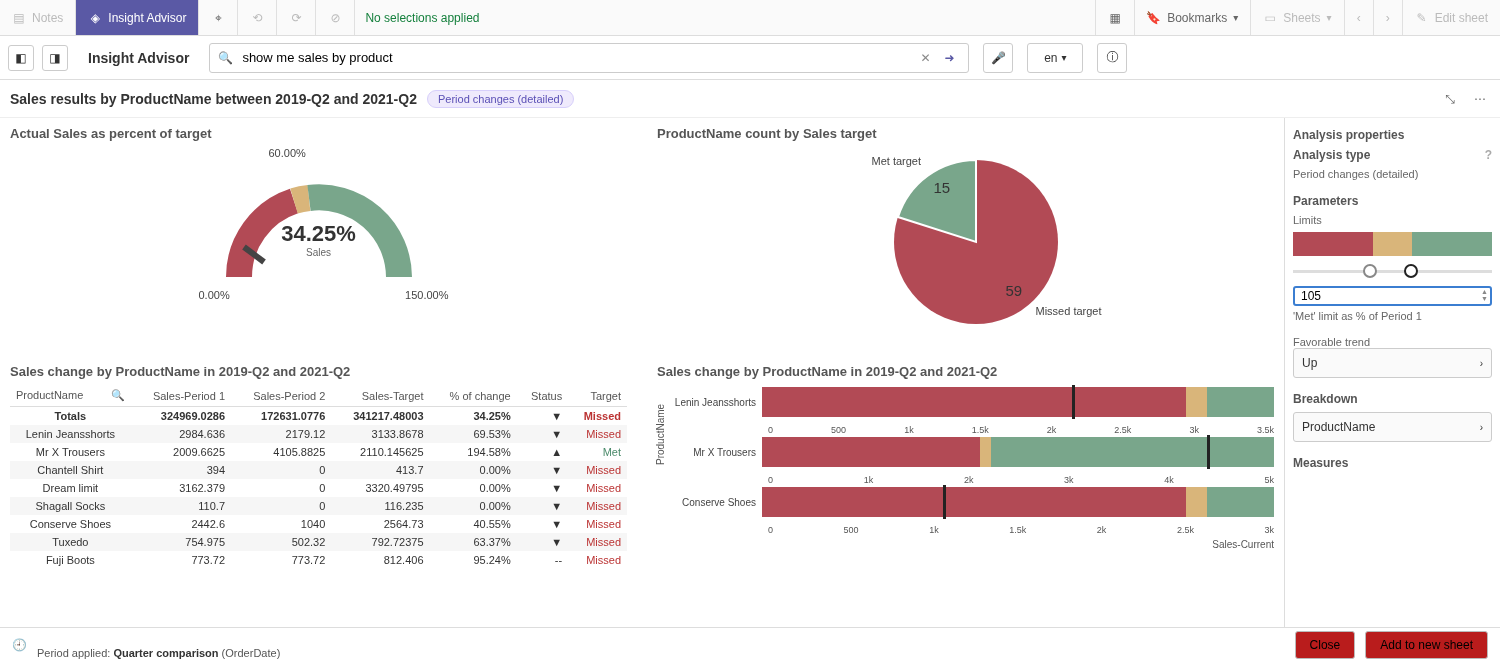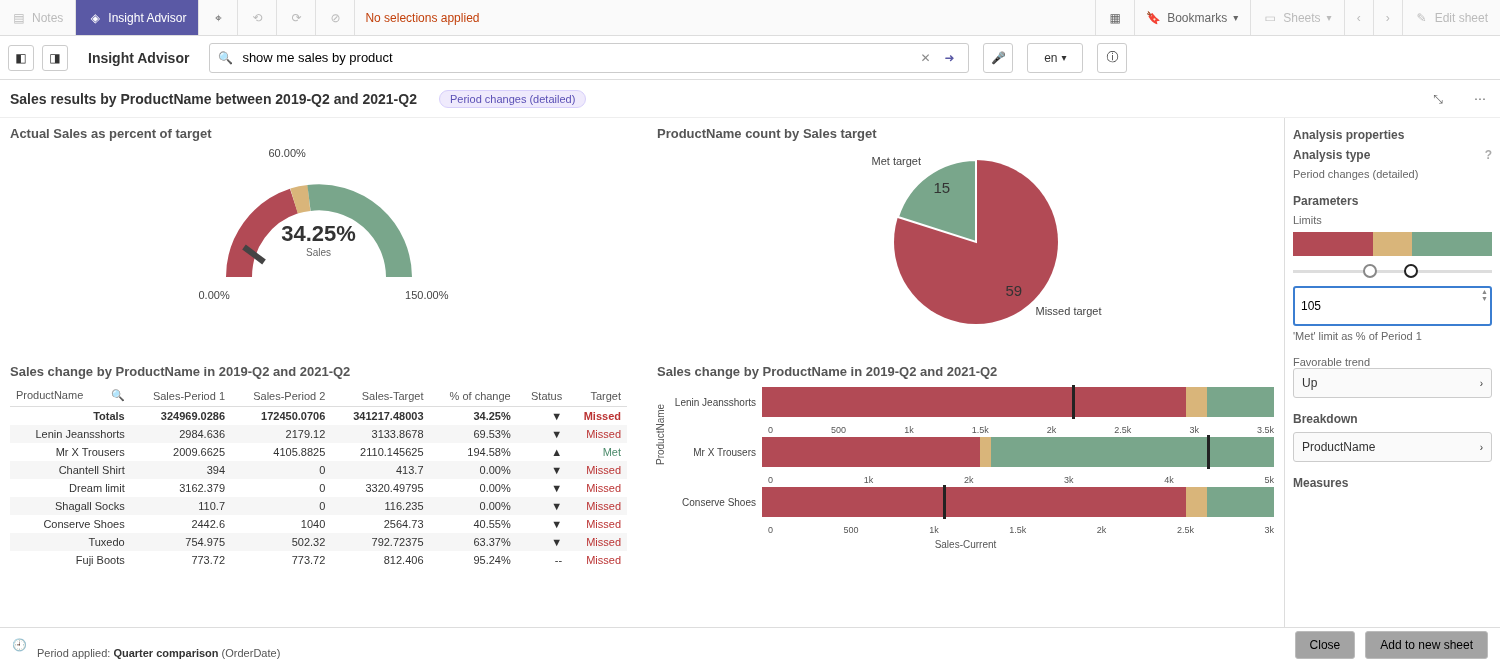--- a/index.html
+++ b/index.html
@@ -3,38 +3,38 @@
 <meta charset="utf-8">
 <style>
 * { box-sizing: border-box; margin: 0; padding: 0; }
 body { font-family: -apple-system, BlinkMacSystemFont, "Segoe UI", sans-serif; font-size: 12px; color: #333; background: #fff; width: 1500px; height: 661px; overflow: hidden; }
 
 
 .topbar { display: flex; align-items: center; height: 36px; border-bottom: 1px solid #ddd; background: #fafafa; }
 .tb-btn { display: flex; align-items: center; gap: 6px; padding: 0 12px; height: 100%; border-right: 1px solid #e0e0e0; cursor: pointer; color: #666; }
 .tb-btn.active { background: #5a59a5; color: #fff; }
 .tb-btn.disabled { color: #bbb; cursor: default; }
-.tb-sel { padding: 0 10px; color: #c2410c; text-align: right; }
+.tb-sel { padding: 0 10px; color: #15803d; text-align: right; }
 .topbar .spacer { flex: 1; }
 .tb-right { display: flex; align-items: center; height: 100%; }
 .tb-right .tb-btn { border-left: 1px solid #e0e0e0; border-right: none; }
 .icon { width: 14px; height: 14px; display: inline-flex; align-items: center; justify-content: center; }
 
 
 .bar2 { display: flex; align-items: center; height: 44px; border-bottom: 1px solid #ddd; padding: 0 8px; gap: 8px; }
 .panel-toggle { width: 26px; height: 26px; border: 1px solid #ccc; border-radius: 3px; display: flex; align-items: center; justify-content: center; cursor: pointer; }
 .title2 { font-weight: 700; font-size: 14px; padding: 0 12px; }
 .searchwrap { flex: 1; display: flex; align-items: center; border: 1px solid #ccc; border-radius: 3px; height: 30px; padding: 0 8px; gap: 8px; max-width: 760px; }
 .searchwrap input { flex: 1; border: none; outline: none; font-size: 13px; }
 .si { width: 16px; color: #888; cursor: pointer; }
 .pillbtn { width: 30px; height: 30px; border: 1px solid #ccc; border-radius: 3px; display: flex; align-items: center; justify-content: center; cursor: pointer; margin-left: 6px; }
 .langsel { width: 56px; height: 30px; border: 1px solid #ccc; border-radius: 3px; display: flex; align-items: center; justify-content: center; gap: 4px; cursor: pointer; margin-left: 6px; }
 
 
-.hdr { display: flex; align-items: center; height: 38px; padding: 0 10px; gap: 22px; border-bottom: 1px solid #eee; }
+.hdr { display: flex; align-items: center; height: 38px; padding: 0 10px; gap: 10px; border-bottom: 1px solid #eee; }
 .hdr-title { font-weight: 700; font-size: 14px; }
 .badge { background: #efeafc; color: #5a4fb5; border: 1px solid #d7cffb; border-radius: 12px; padding: 2px 10px; font-size: 11px; }
 .hdr .spacer { flex: 1; }
 .hdr-icon { width: 20px; height: 20px; cursor: pointer; color: #666; display: flex; align-items: center; justify-content: center; }
 
 
 .main { display: flex; height: calc(661px - 36px - 44px - 38px - 34px); }
 .content { flex: 1; padding: 8px 10px 0 10px; overflow: hidden; }
 .props { width: 216px; border-left: 1px solid #ddd; padding: 10px 8px; overflow-y: auto; }
 .grid2 { display: grid; grid-template-columns: 1fr 1fr; grid-template-rows: 230px 1fr; gap: 8px 30px; height: 100%; }
@@ -50,57 +50,57 @@
 
 .pie-wrap { position: relative; width: 300px; height: 200px; margin: 0 auto; }
 .pie-label { position: absolute; font-size: 11px; color: #444; }
 .pie-num { position: absolute; font-size: 15px; color: #333; }
 
 
 .tbl { font-size: 11px; width: 100%; border-collapse: collapse; }
 .tbl th { text-align: right; font-weight: 400; color: #555; padding: 4px 6px; border-bottom: 1px solid #ddd; }
 .tbl th:first-child { text-align: left; }
 .tbl td { text-align: right; padding: 3px 6px; }
-.tbl td:first-child { text-align: right; }
+.tbl td:first-child { text-align: center; }
 .tbl tr.totals td { font-weight: 700; }
 .tbl tr.odd { background: #f6f6f6; }
 .status-missed { color: #b33; }
 .status-met { color: #4a8a6a; }
 .th-icon { float: right; color: #888; }
 
 
 .barct { position: relative; height: 210px; }
 .barct .ylabel { position: absolute; left: -2px; top: 80px; transform: rotate(-90deg); transform-origin: left top; font-size: 10px; color: #555; }
 .barrow { display: flex; align-items: center; margin-bottom: 22px; position: relative; height: 34px; }
 .barrow .rn { width: 105px; text-align: right; font-size: 10px; padding-right: 6px; color: #444; }
 .barrow .bars { flex: 1; position: relative; height: 30px; }
 .barseg { position: absolute; height: 30px; }
 .target-mark { position: absolute; width: 3px; height: 34px; top: -2px; background: #222; }
 .axis { display: flex; justify-content: space-between; font-size: 9px; color: #555; margin-left: 111px; margin-top: -16px; }
-.chart-xlabel { text-align: center; font-size: 10px; color: #555; margin-top: 4px; }
+.chart-xlabel { text-align: right; font-size: 10px; color: #555; margin-top: 4px; }
 
 
 .props h4 { font-weight: 700; font-size: 12px; margin-bottom: 6px; color: #555; }
 .props .sec { margin-bottom: 14px; }
 .props .sub { font-size: 11px; color: #666; }
 .limits-bar { display: flex; height: 24px; margin: 6px 0; }
 .limits-bar div { flex: 1; }
 .slider { position: relative; height: 20px; margin-bottom: 4px; }
 .slider-track { position: absolute; top: 8px; left: 0; right: 0; height: 3px; background: #ddd; }
 .slider-thumb { position: absolute; top: 2px; width: 14px; height: 14px; border-radius: 50%; background: #fff; border: 2px solid #888; }
-.propinput { width: 100%; border: 2px solid #3b7ed1; border-radius: 3px; height: 40px; padding: 0 6px; font-size: 12px; }
+.propinput { width: 100%; border: 2px solid #3b7ed1; border-radius: 3px; height: 20px; padding: 0 6px; font-size: 12px; }
 .propinput-wrap { position: relative; }
 .propinput-wrap .spin { position: absolute; right: 4px; top: 2px; display: flex; flex-direction: column; font-size: 7px; line-height: 7px; color: #888; }
 .pbtn { width: 100%; height: 30px; border: 1px solid #ccc; border-radius: 3px; display: flex; align-items: center; justify-content: space-between; padding: 0 8px; cursor: pointer; background: #fafafa; font-size: 12px; }
 .help-ic { float: right; color: #aaa; }
 
 
 .footer { height: 34px; border-top: 1px solid #ddd; display: flex; align-items: center; padding: 0 12px; gap: 10px; }
 .footer .spacer { flex: 1; }
-.fbtn { border: 1px solid #bbb; border-radius: 3px; padding: 6px 14px; cursor: pointer; background: #a3a3a3; font-size: 12px; }
+.fbtn { border: 1px solid #bbb; border-radius: 3px; padding: 6px 14px; cursor: pointer; background: #b91c1c; font-size: 12px; }
 .ftext { font-size: 11px; color: #555; margin-top: 16px; }
 .ftext b { color: #333; }
 
 .chev { font-size: 10px; }
 </style>
 </head>
 <body>
 
 <div class="topbar">
   <div class="tb-btn disabled">
@@ -244,21 +244,21 @@
                 <th>Sales-Target</th>
                 <th>% of change</th>
                 <th>Status</th>
                 <th>Target</th>
               </tr>
             </thead>
           <tbody id="tbody">
               <tr class="totals">
                 <td>Totals</td>
                 <td>324969.0286</td>
-                <td>172450.0706</td>
+                <td>172631.0776</td>
                 <td>341217.48003</td>
                 <td>34.25%</td>
                 <td>▼</td>
                 <td class="status-missed">Missed</td>
               </tr>
               <tr class="odd">
                 <td>Lenin Jeansshorts</td>
                 <td>2984.636</td>
                 <td>2179.12</td>
                 <td>3133.8678</td>

